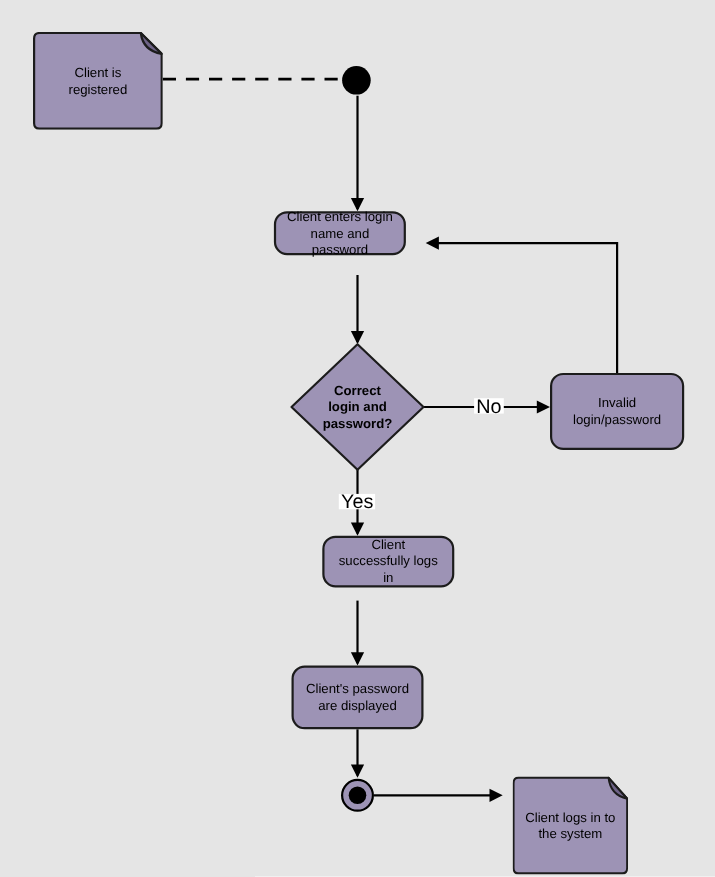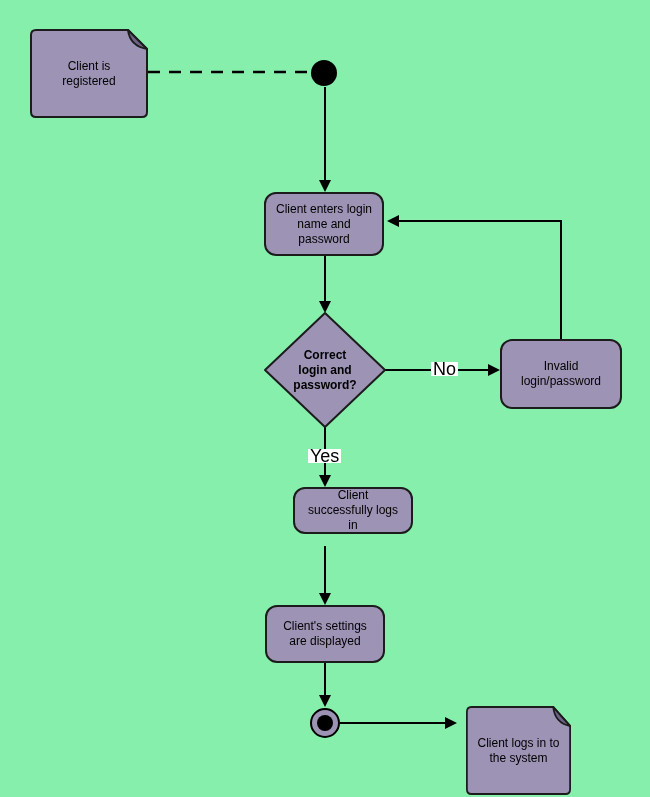--- a/index.html
+++ b/index.html
@@ -1,20 +1,20 @@
 <!DOCTYPE html>
 <html style="--node-fill: #9D93B5; --node-border: #1C1C1C; --note-fold: #6E6387; --connector: #000000;"><head>
 <meta charset="utf-8">
 <style>
   html, body { margin: 0; padding: 0; background: #ffffff; }
   .canvas {
     position: relative;
     width: 650px;
     height: 797px;
-    background: #86efac;
+    background: #e5e5e5;
     font-family: "Liberation Sans", sans-serif;
     color: #000;
     overflow: hidden;
   }
   .connector-layer {
     position: absolute;
     left: 0; top: 0;
     width: 650px; height: 797px;
     z-index: 1;
   }
@@ -26,21 +26,21 @@
     border: 2px solid var(--node-border, #1C1C1C);
     border-radius: 12px;
     display: flex;
     align-items: center;
     justify-content: center;
     text-align: center;
     font-size: 12px;
     line-height: 15px;
     white-space: pre-line;
   }
-  .act-enter    { left: 264px; top: 192px; width: 120px; height: 64px; }
+  .act-enter    { left: 249px; top: 192px; width: 120px; height: 40px; }
   .act-invalid  { left: 500px; top: 339px; width: 122px; height: 70px; }
   .act-success  { left: 265px; top: 487px; width: 120px; height: 47px; margin-left: 28px; }
   .act-settings { left: 265px; top: 605px; width: 120px; height: 58px; }
 
   .diamond-wrap {
     position: absolute;
     left: 263px; top: 311px;
     width: 124px; height: 118px;
     z-index: 2;
   }
@@ -156,21 +156,21 @@
 password?</div>
   </div>
 
   <div class="activity act-invalid">Invalid
 login/password</div>
 
   <div class="activity act-success">Client
 successfully logs
 in</div>
 
-  <div class="activity act-settings">Client's settings
+  <div class="activity act-settings">Client's password
 are displayed</div>
 
   <div class="final-node">
     <div class="final-core"></div>
   </div>
 
   <div class="note note-logsin">
     <svg viewBox="0 0 118 89" preserveAspectRatio="none">
       <path d="M6,1 L98,1 L117,20 L117,83 Q117,88 112,88 L6,88 Q1,88 1,83 L1,6 Q1,1 6,1 Z" fill="var(--node-fill, #9D93B5)" stroke="var(--node-border, #1C1C1C)" stroke-width="2" stroke-linejoin="round"></path>
       <path d="M98,1 Q100,17 117,20 L98,1 Z" fill="var(--note-fold, #6E6387)" stroke="var(--node-border, #1C1C1C)" stroke-width="2" stroke-linejoin="round"></path>

